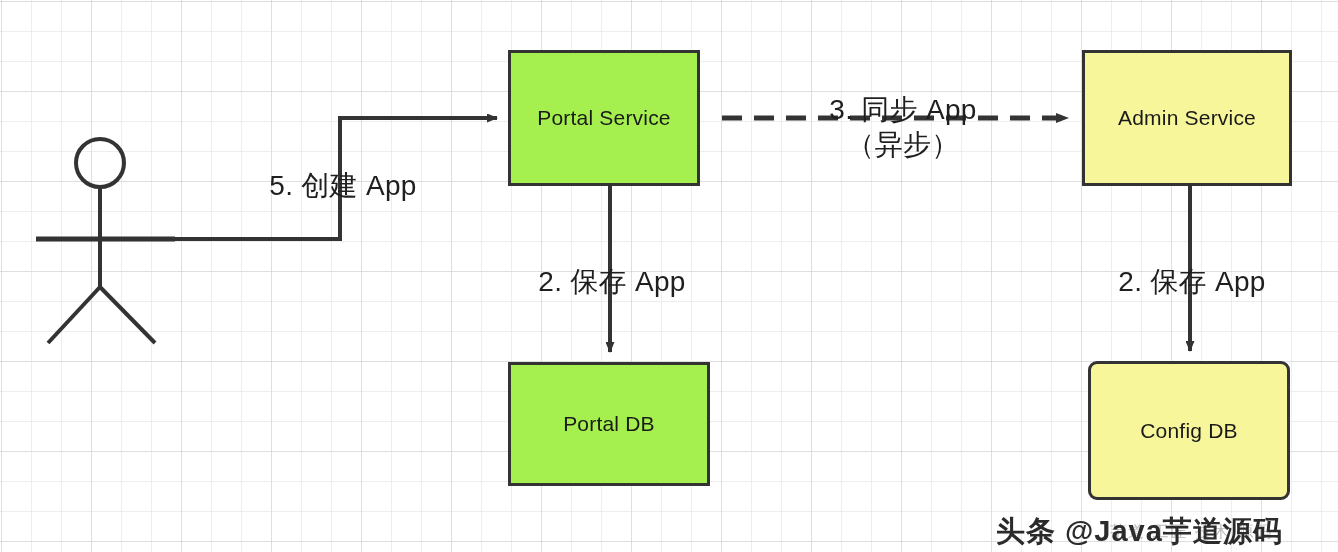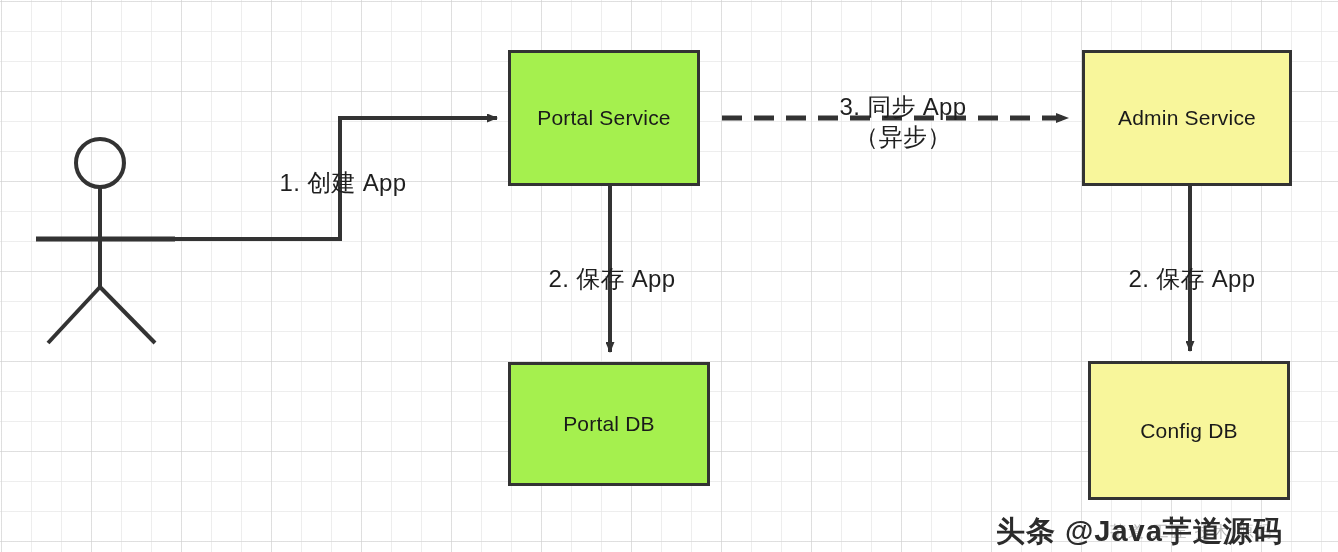--- a/index.html
+++ b/index.html
@@ -40,21 +40,21 @@
     color: #1a1a1a;
     letter-spacing: 0.2px;
     line-height: 1.2;
     text-align: center;
   }
   .node.green { background: #a5f04e; }
   .node.yellow { background: #f8f69b; }
 
   .edge-label {
     position: absolute;
-    font-size: 24px;
+    font-size: 28px;
     color: #1f1f1f;
     text-align: center;
     white-space: pre-line;
     line-height: 1.25;
     letter-spacing: 0.3px;
   }
   .watermark {
     position: absolute;
     font-size: 29px;
     font-weight: bold;
@@ -108,25 +108,25 @@
   </div>
 
   <div class="node yellow" style="left:1082px; top:50px; width:210px; height:136px;">
     <span>Admin Service</span>
   </div>
 
   <div class="node green" style="left:508px; top:362px; width:202px; height:124px;">
     <span>Portal DB</span>
   </div>
 
-  <div class="node yellow" style="left:1088px; top:361px; width:202px; height:139px;">
+  <div class="node yellow" style="left:1088px; top:361px; width:202px; height:139px;border-radius:9px;">
     <span>Config DB</span>
   </div>
 
-  <div class="edge-label" style="left:268px; top:168px; width:150px;">1. 创建 App</div>
+  <div class="edge-label" style="left:268px; top:168px; width:150px;">5. 创建 App</div>
 
   <div class="edge-label" style="left:532px; top:264px; width:160px;">2. 保存 App</div>
 
   <div class="edge-label" style="left:818px; top:92px; width:170px;">3. 同步 App
 （异步）</div>
 
   <div class="edge-label" style="left:1112px; top:264px; width:160px;">2. 保存 App</div>
 
   <div class="watermark-sub" style="left:1110px; top:522px;">芋道 工匠 技术 源码</div>
   <div class="watermark" style="left:988px; top:512px;">头条 @Java芋道源码</div>

